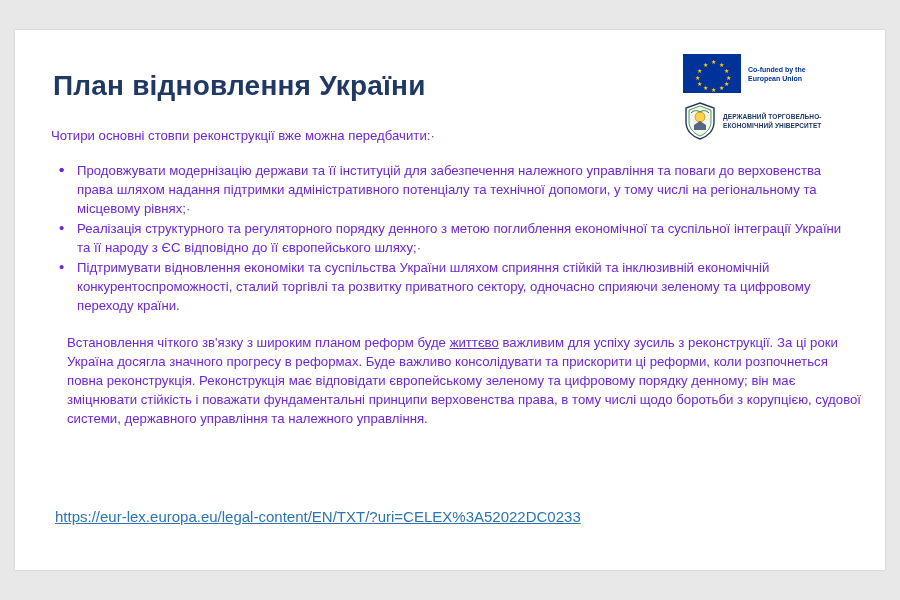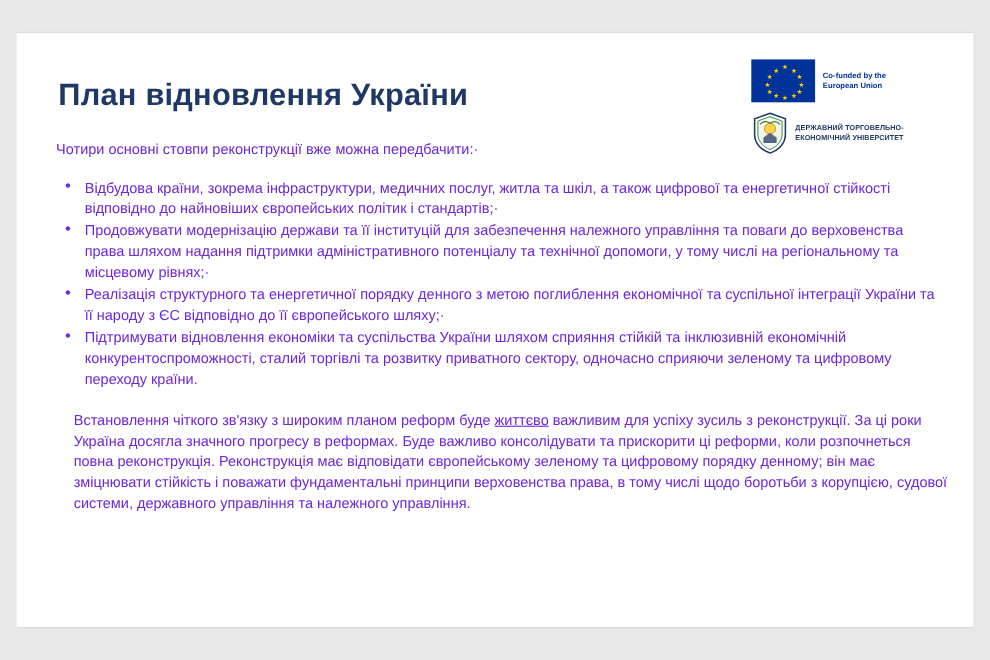--- a/index.html
+++ b/index.html
@@ -173,36 +173,36 @@
     </div>
   </div>
 
   <div id="body">
 
     <div class="intro">Чотири основні стовпи реконструкції вже можна передбачити:·</div>
 
     <ul class="pillars">
       <li>
         <span class="bullet">•</span>
-        <span>Відбудова країни, зокрема інфраструктури, медичних послуг, житла та шкіл, а також цифрової та енергетичної стійкості відповідно до найновіших європейських політик і стандартів;·</span>
       </li>
       <li>
         <span class="bullet">•</span>
         <span>Продовжувати модернізацію держави та її інституцій для забезпечення належного управління та поваги до верховенства права шляхом надання підтримки адміністративного потенціалу та технічної допомоги, у тому числі на регіональному та місцевому рівнях;·</span>
       </li>
       <li>
         <span class="bullet">•</span>
-        <span>Реалізація структурного та енергетичної порядку денного з метою поглиблення економічної та суспільної інтеграції України та її народу з ЄС відповідно до її європейського шляху;·</span>
+        <span>Реалізація структурного та регуляторного порядку денного з метою поглиблення економічної та суспільної інтеграції України та її народу з ЄС відповідно до її європейського шляху;·</span>
       </li>
       <li>
         <span class="bullet">•</span>
         <span>Підтримувати відновлення економіки та суспільства України шляхом сприяння стійкій та інклюзивній економічній конкурентоспроможності, сталий торгівлі та розвитку приватного сектору, одночасно сприяючи зеленому та цифровому переходу країни.</span>
       </li>
     </ul>
 
     <div class="para">
       <span>Встановлення чіткого зв'язку з широким планом реформ буде </span><span class="underline-word">життєво</span><span> важливим для успіху зусиль з реконструкції. За ці роки Україна досягла значного прогресу в реформах. Буде важливо консолідувати та прискорити ці реформи, коли розпочнеться повна реконструкція. Реконструкція має відповідати європейському зеленому та цифровому порядку денному; він має зміцнювати стійкість і поважати фундаментальні принципи верховенства права, в тому числі щодо боротьби з корупцією, судової системи, державного управління та належного управління.</span>
     </div>
 
   </div>
 
+  <a id="link" href="#">https://eur-lex.europa.eu/legal-content/EN/TXT/?uri=CELEX%3A52022DC0233</a>
 
 </div>
 
 </body></html>

